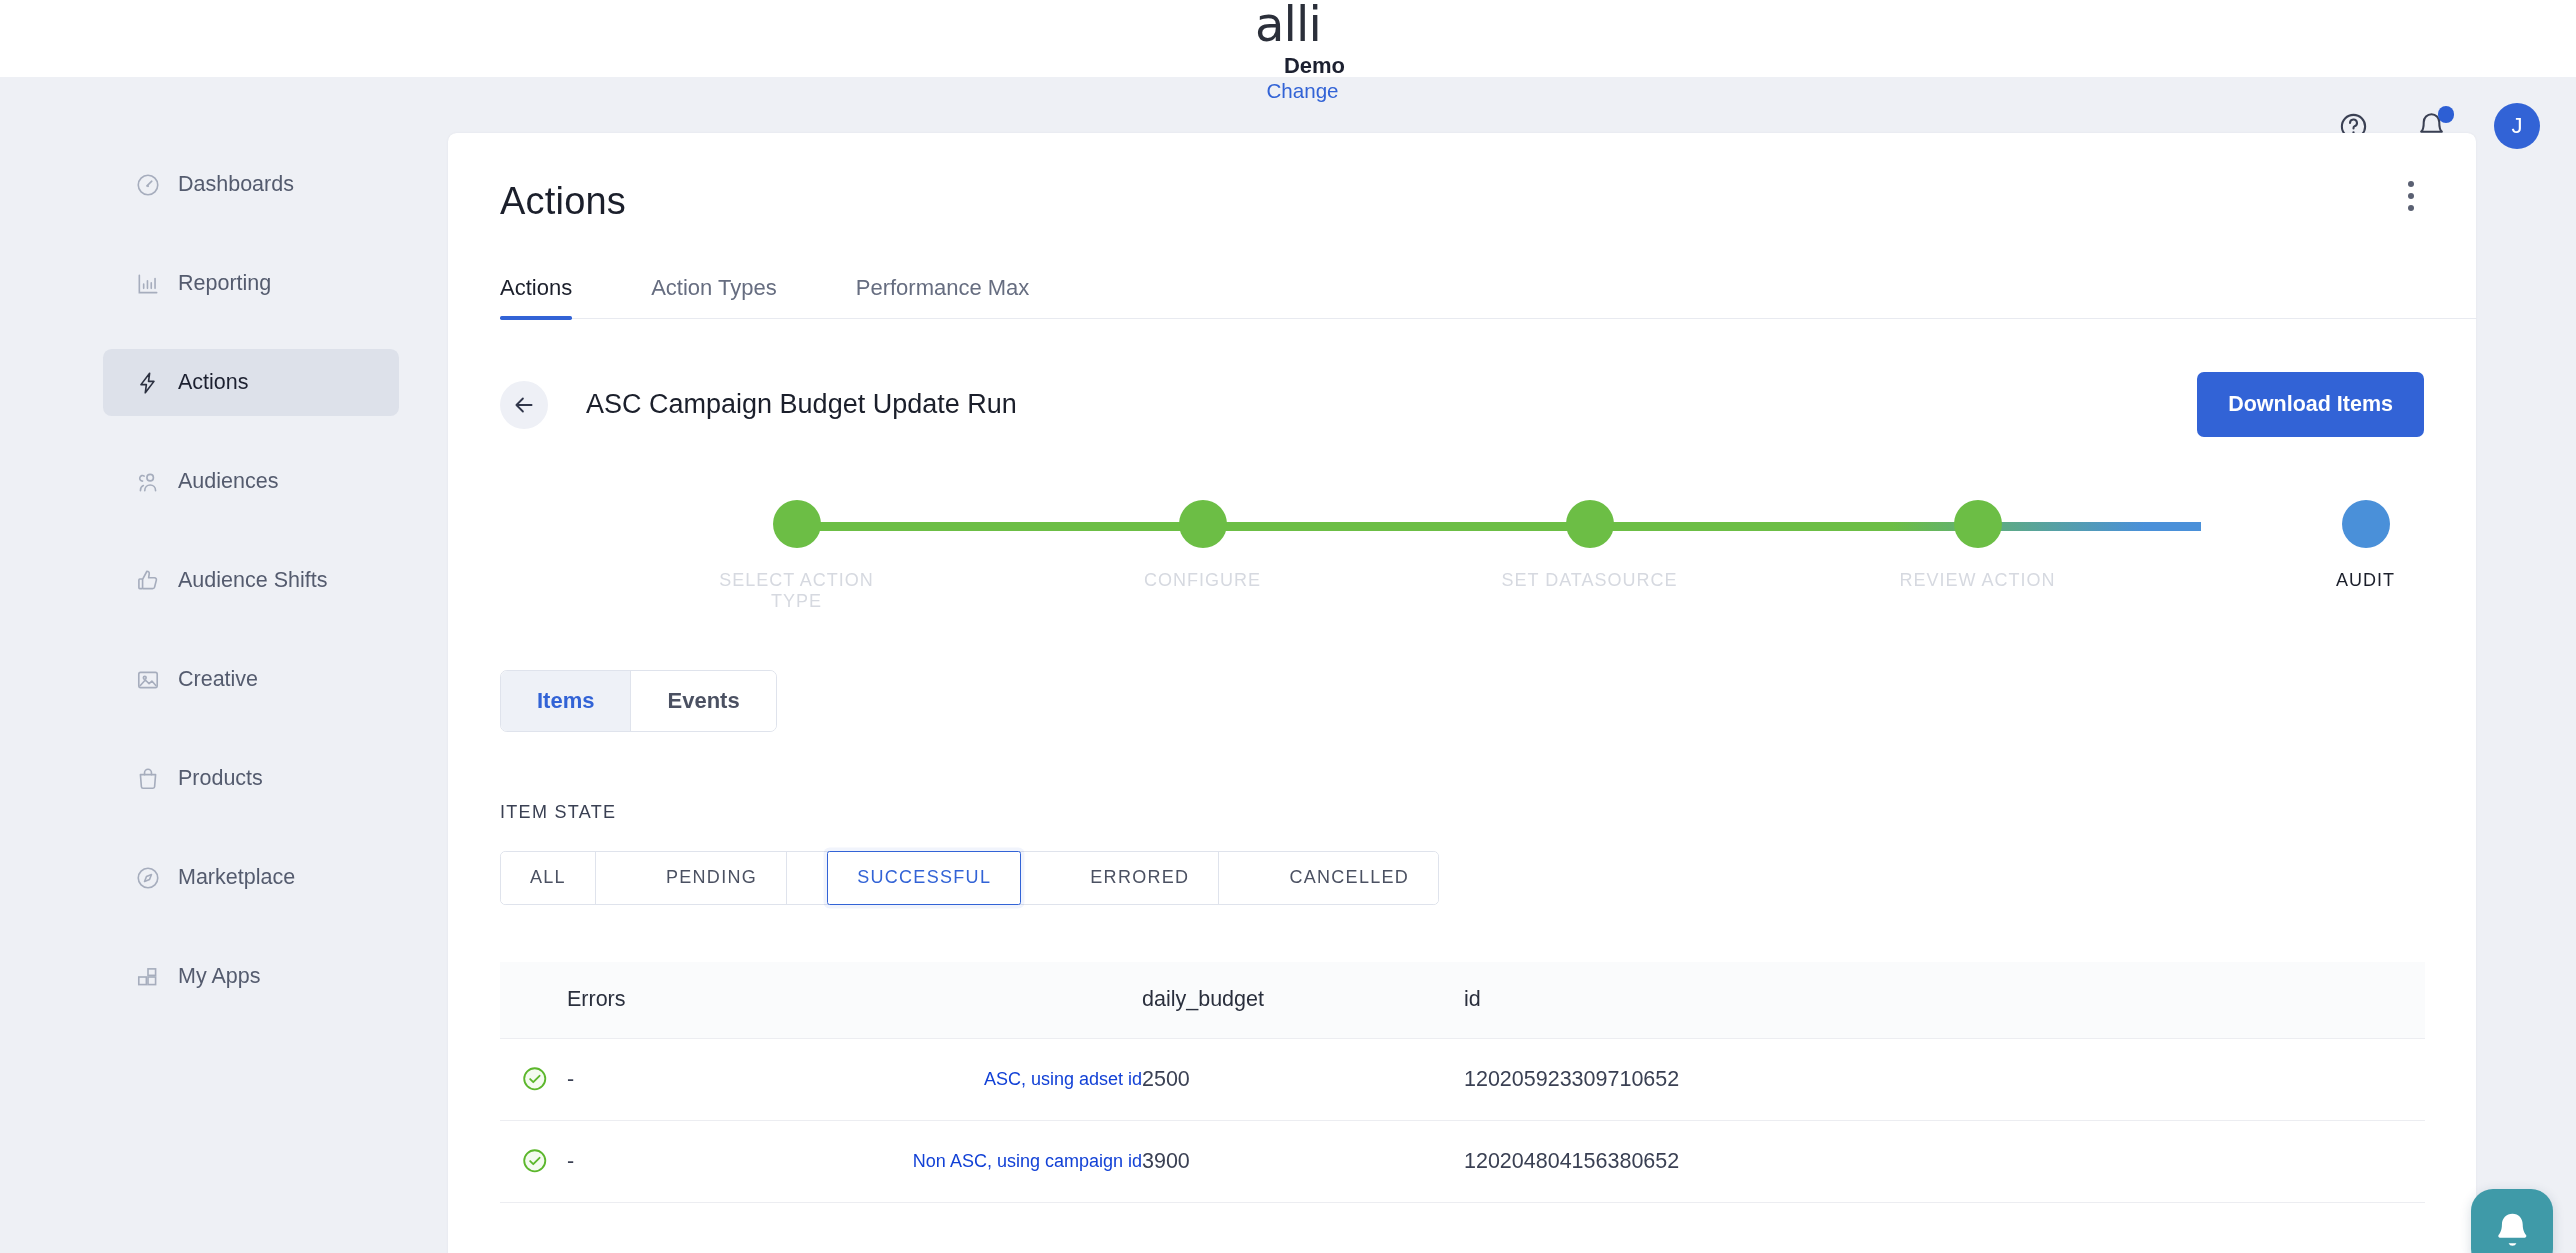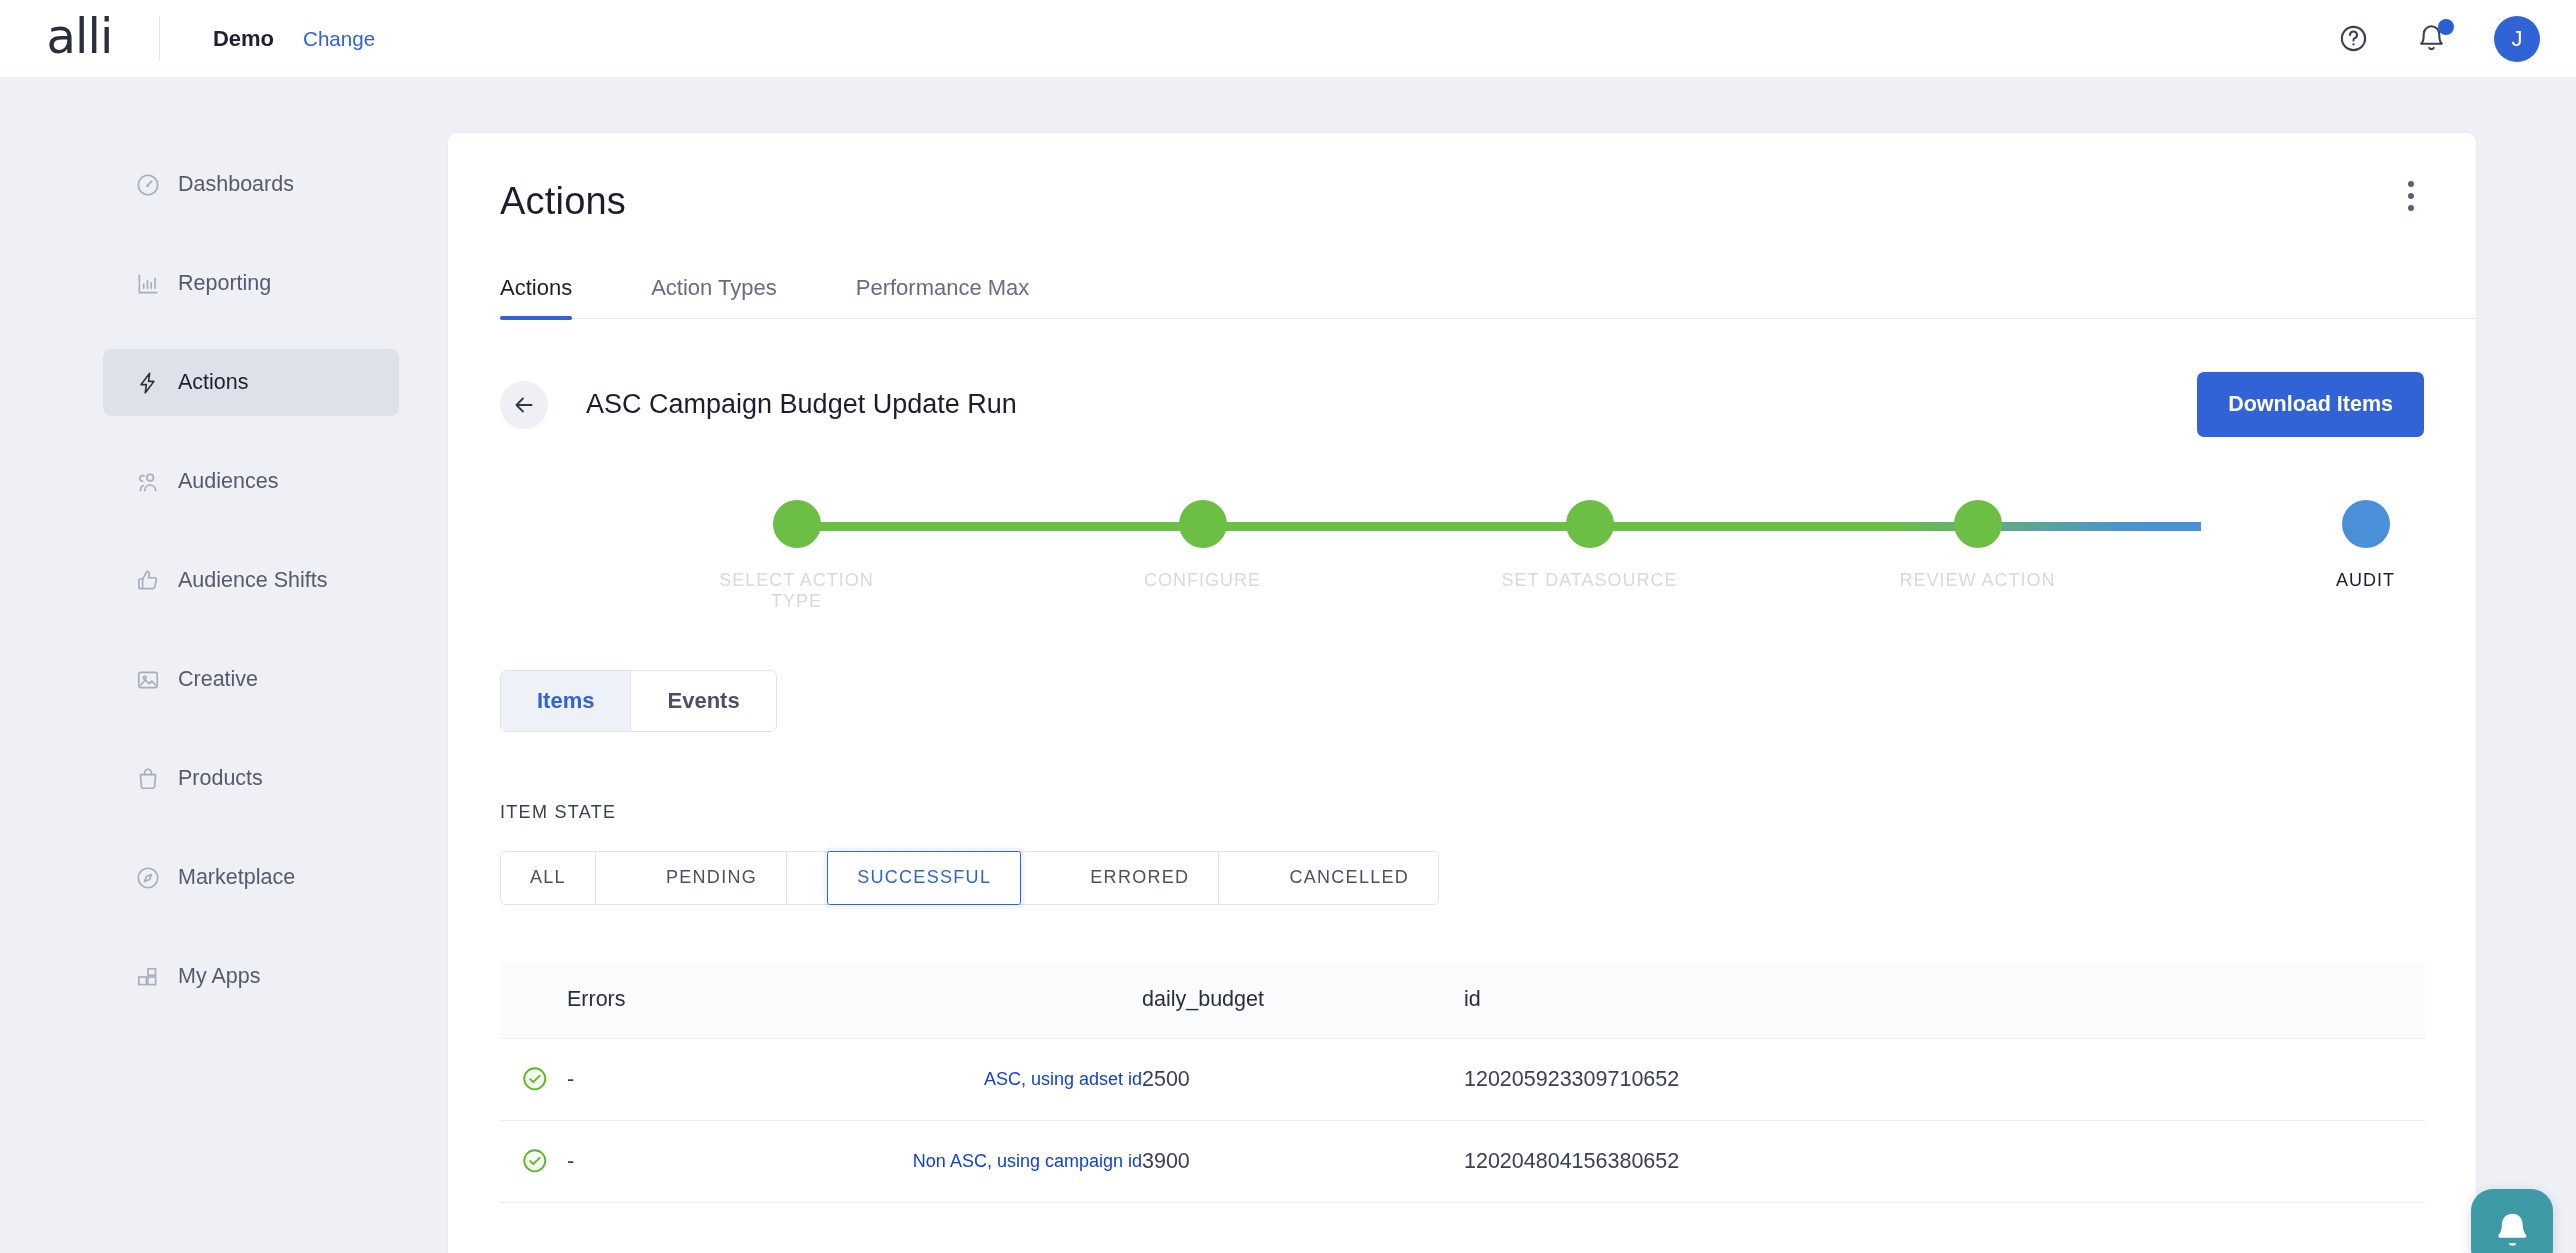--- a/index.html
+++ b/index.html
@@ -8,21 +8,21 @@
     background: #eef0f5;
     font-family: "Liberation Sans", sans-serif;
     overflow: hidden;
   }
 
   
   .topbar {
     position: absolute; top: 0; left: 0;
     width: 2576px; height: 77px;
     background: #ffffff;
-    display: flex; align-items: center;
+    display: flex; align-items: center; flex-direction: column;
   }
   .logo {
     width: 159px; text-align: center;
     font-size: 48px; font-weight: 400; color: #2b2f3a;
     letter-spacing: -0.9px; line-height: 1;
     font-family: "DejaVu Sans", sans-serif;
     padding-bottom: 5.2px;
   }
   .topbar-divider { width: 0.9px; height: 45px; background: #e3e6ec; }
   .demo-label { margin-left: 53px; font-size: 22px; font-weight: 700; color: #1c2030; }

